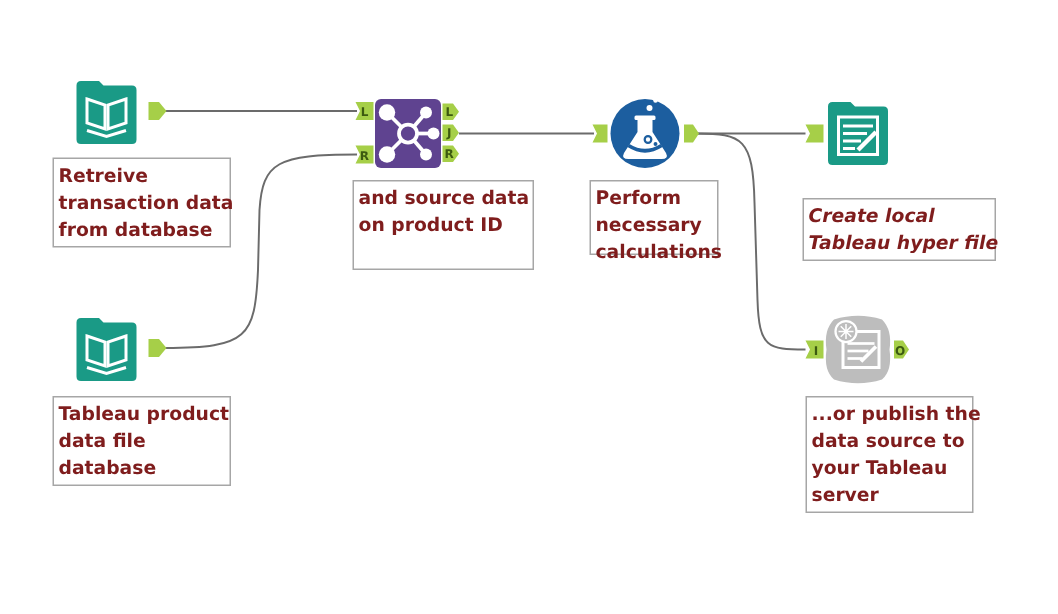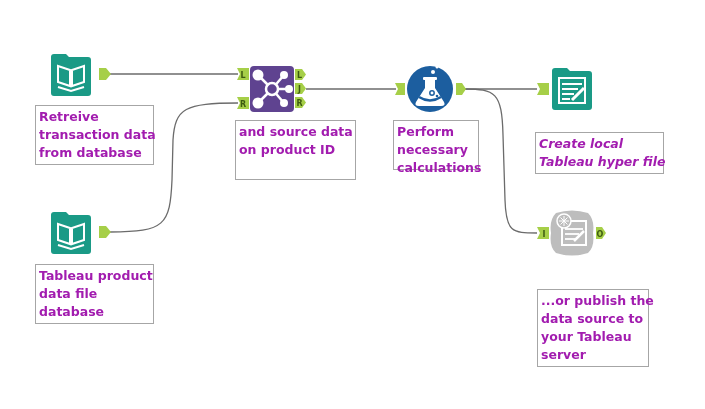--- a/index.html
+++ b/index.html
@@ -2,21 +2,21 @@
 <html><head>
   <meta charset="utf-8">
   <style>
     html, body { margin: 0; padding: 0; background: #ffffff; }
     body { width: 705px; height: 409px; position: relative; overflow: hidden; font-family: "DejaVu Sans", sans-serif; }
     #canvas { position: absolute; left: 0; top: 0; width: 705px; height: 409px; }
     .annot {
       position: absolute;
       border: 1px solid #a6a6a6;
       background: #ffffff;
-      color: #a21caf;
+      color: #7f1d1d;
       font-weight: bold;
       font-size: 12.5px;
       line-height: 18px;
       padding: 2px 4px 1px 3px;
       box-sizing: border-box;
       white-space: nowrap;
     }
     .annot span { display: block; }
   </style>
 </head>
@@ -148,18 +148,18 @@
   <span>Perform</span>
   <span>necessary</span>
   <span>calculations</span>
 </div>
 
 <div class="annot" style="left:535px; top:132px; width:129px; height:42px;font-style:italic;">
   <span>Create local</span>
   <span>Tableau hyper file</span>
 </div>
 
-<div class="annot" style="left:537px; top:264px; width:112px; height:78px;margin-top:25px;">
+<div class="annot" style="left:537px; top:264px; width:112px; height:78px;">
   <span>...or publish the</span>
   <span>data source to</span>
   <span>your Tableau</span>
   <span>server</span>
 </div>
 
 </body></html>

